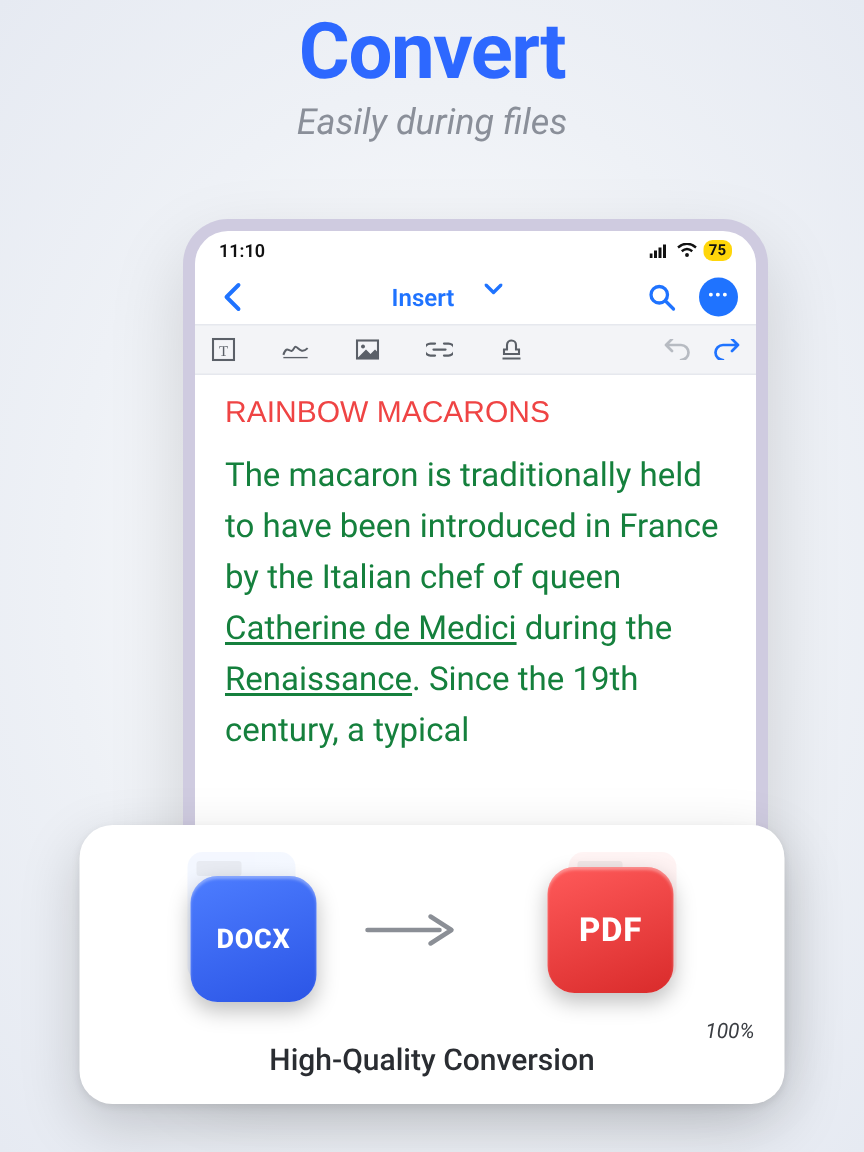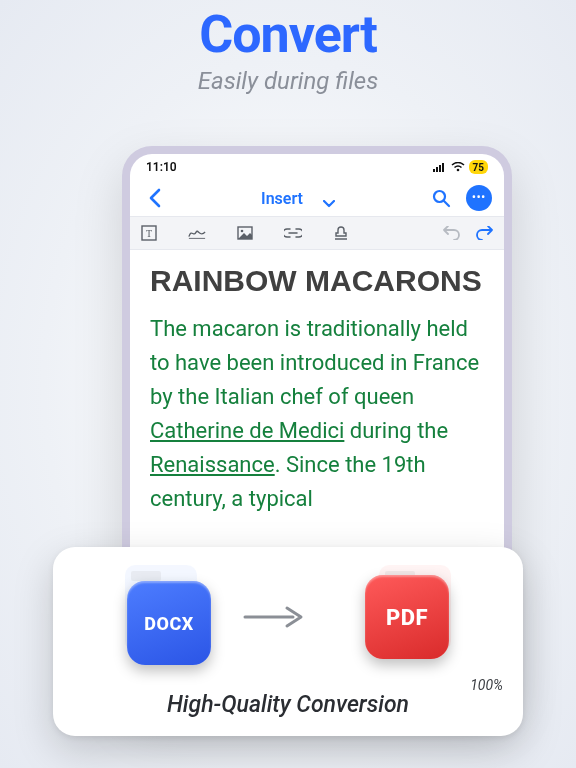--- a/index.html
+++ b/index.html
@@ -84,21 +84,21 @@
     display: flex;
     align-items: center;
     justify-content: space-between;
     padding: 0 12px;
   }
   .nav-left, .nav-right { display:flex; align-items:center; gap:12px; }
   .nav-center {
     color: #1f73ff;
     font-weight: 600;
     font-size: 16px;
-    display:flex; align-items:flex-end; gap:20px;
+    display:flex; align-items:flex-start; gap:20px;
   }
   .icon-btn {
     width: 26px; height: 26px;
     display:flex; align-items:center; justify-content:center;
     color:#1f73ff;
   }
   .icon-btn.circle {
     background:#1f73ff; color:#fff; border-radius:50%;
     width:26px; height:26px;
   }
@@ -119,25 +119,25 @@
   .tool-icon { width:18px; height:18px; display:flex; align-items:center; justify-content:center; color:#5b6068;}
   .tool-icon.disabled { color:#b7bbc2; }
 
   .doc {
     flex:1;
     padding: 14px 20px 0 20px;
     overflow:hidden;
   }
   .doc-title {
     font-family: "Arial Black", Impact, sans-serif;
-    font-weight: 700;
-    font-size: 30px;
+    font-weight: 400;
+    font-size: 20px;
     letter-spacing: 0px;
     font-stretch: condensed;
-    color:#404040;
+    color:#ef4444;
     margin-bottom: 14px;
   }
   .doc-body {
     font-size: 22px;
     line-height: 1.55;
     color:#15803d;
     font-weight:400;
   }
   .doc-body .u { text-decoration: underline; }
 
@@ -192,21 +192,21 @@
   .arrow {
     color:#8b8f96;
     z-index:2;
   }
   .card-caption {
     text-align:center;
     margin-top:12px;
     color:#2a2d32;
   }
   .card-caption .pct { font-size:14px; color:#3a3d42; font-style:italic;text-align:right; }
-  .card-caption .line { font-size:23px; font-weight:500; margin-top:-2px;font-style:italic; }
+  .card-caption .line { font-size:20px; font-weight:500; margin-top:-2px; }
 
   svg { display:block; }
 </style>
 </head>
 <body>
 
 <div class="hero">
   <div class="hero-title">Convert</div>
   <div class="hero-sub">Easily during files</div>
 </div>

